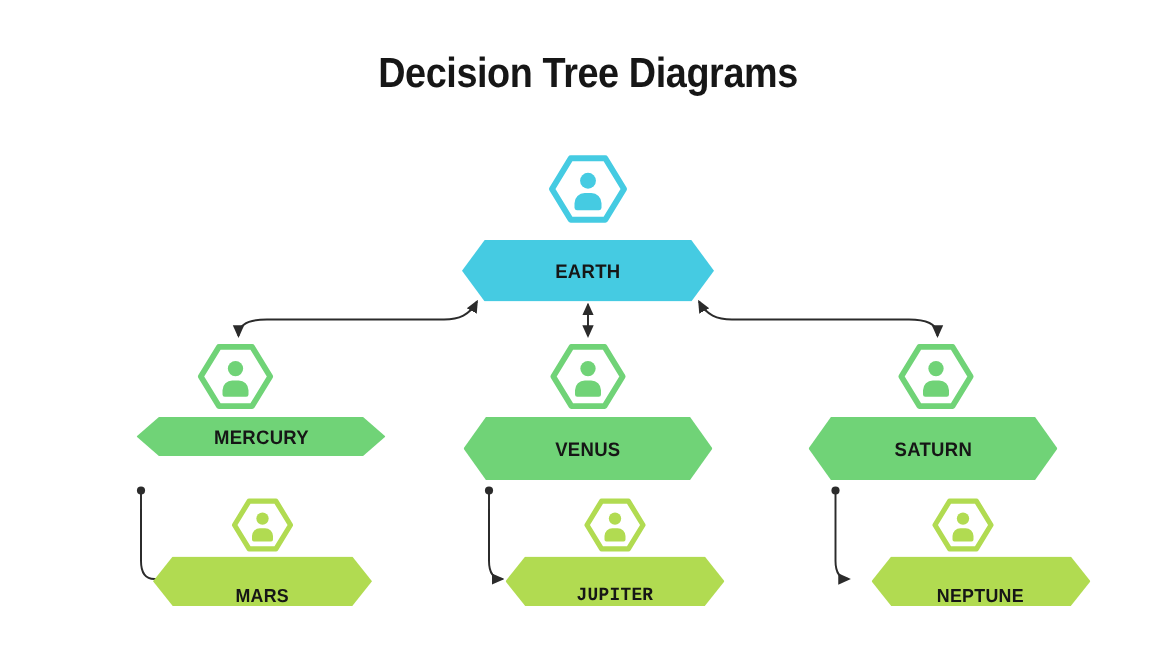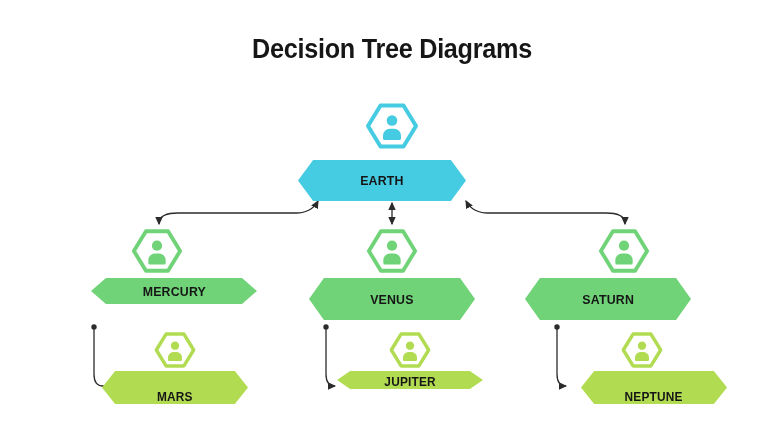--- a/index.html
+++ b/index.html
@@ -56,21 +56,21 @@
       <path d="M326 327 L326 374 Q326 386 335 386" marker-start="url(#dot)" marker-end="url(#arr)"></path>
       <path d="M557 327 L557 374 Q557 386 566 386" marker-start="url(#dot)" marker-end="url(#arr)"></path>
     </g>
   </svg>
 
   <svg class="hexicon c-cyan" style="left:365px;top:102px;" width="54" height="48" viewBox="0 0 54 48">
     <polygon points="3,24 15.5,3.5 38.5,3.5 51,24 38.5,44.5 15.5,44.5" fill="none" stroke="currentColor" stroke-width="4" stroke-linejoin="round"></polygon>
     <circle cx="27" cy="18.5" r="5.3" fill="currentColor"></circle>
     <path d="M18 36.5 v-3 a6.8 6.8 0 0 1 6.8 -6.8 h4.4 a6.8 6.8 0 0 1 6.8 6.8 v3 a1.6 1.6 0 0 1 -1.6 1.6 h-14.8 a1.6 1.6 0 0 1 -1.6 -1.6 z" fill="currentColor"></path>
   </svg>
-  <div class="banner bg-cyan" style="left:298px;top:160px;width:168px;height:41px;">
+  <div class="banner bg-cyan" style="left:308px;top:160px;width:168px;height:41px;">
     <span class="blabel">EARTH</span>
   </div>
 
   <svg class="hexicon c-green" style="left:131px;top:227px;" width="52" height="48" viewBox="0 0 54 48">
     <polygon points="3,24 15.5,3.5 38.5,3.5 51,24 38.5,44.5 15.5,44.5" fill="none" stroke="currentColor" stroke-width="4" stroke-linejoin="round"></polygon>
     <circle cx="27" cy="18.5" r="5.3" fill="currentColor"></circle>
     <path d="M18 36.5 v-3 a6.8 6.8 0 0 1 6.8 -6.8 h4.4 a6.8 6.8 0 0 1 6.8 6.8 v3 a1.6 1.6 0 0 1 -1.6 1.6 h-14.8 a1.6 1.6 0 0 1 -1.6 -1.6 z" fill="currentColor"></path>
   </svg>
   <div class="banner bg-green" style="left:91px;top:278px;width:166px;height:26px;">
     <span class="blabel">MERCURY</span>
@@ -83,39 +83,39 @@
   </svg>
   <div class="banner bg-green" style="left:309px;top:278px;width:166px;height:42px;">
     <span class="blabel">VENUS</span>
   </div>
 
   <svg class="hexicon c-green" style="left:598px;top:227px;" width="52" height="48" viewBox="0 0 54 48">
     <polygon points="3,24 15.5,3.5 38.5,3.5 51,24 38.5,44.5 15.5,44.5" fill="none" stroke="currentColor" stroke-width="4" stroke-linejoin="round"></polygon>
     <circle cx="27" cy="18.5" r="5.3" fill="currentColor"></circle>
     <path d="M18 36.5 v-3 a6.8 6.8 0 0 1 6.8 -6.8 h4.4 a6.8 6.8 0 0 1 6.8 6.8 v3 a1.6 1.6 0 0 1 -1.6 1.6 h-14.8 a1.6 1.6 0 0 1 -1.6 -1.6 z" fill="currentColor"></path>
   </svg>
-  <div class="banner bg-green" style="left:525px;top:278px;width:166px;height:42px;">
+  <div class="banner bg-green" style="left:539px;top:278px;width:166px;height:42px;">
     <span class="blabel">SATURN</span>
   </div>
 
   <svg class="hexicon c-lime" style="left:154px;top:331px;" width="42" height="38" viewBox="0 0 54 48">
     <polygon points="3,24 15.5,3.5 38.5,3.5 51,24 38.5,44.5 15.5,44.5" fill="none" stroke="currentColor" stroke-width="4.4" stroke-linejoin="round"></polygon>
     <circle cx="27" cy="18.5" r="5.3" fill="currentColor"></circle>
     <path d="M18 36.5 v-3 a6.8 6.8 0 0 1 6.8 -6.8 h4.4 a6.8 6.8 0 0 1 6.8 6.8 v3 a1.6 1.6 0 0 1 -1.6 1.6 h-14.8 a1.6 1.6 0 0 1 -1.6 -1.6 z" fill="currentColor"></path>
   </svg>
   <div class="banner small bg-lime" style="left:102px;top:371px;width:146px;height:33px;">
     <span class="blabel">MARS</span>
   </div>
 
   <svg class="hexicon c-lime" style="left:389px;top:331px;" width="42" height="38" viewBox="0 0 54 48">
     <polygon points="3,24 15.5,3.5 38.5,3.5 51,24 38.5,44.5 15.5,44.5" fill="none" stroke="currentColor" stroke-width="4.4" stroke-linejoin="round"></polygon>
     <circle cx="27" cy="18.5" r="5.3" fill="currentColor"></circle>
     <path d="M18 36.5 v-3 a6.8 6.8 0 0 1 6.8 -6.8 h4.4 a6.8 6.8 0 0 1 6.8 6.8 v3 a1.6 1.6 0 0 1 -1.6 1.6 h-14.8 a1.6 1.6 0 0 1 -1.6 -1.6 z" fill="currentColor"></path>
   </svg>
-  <div class="banner small bg-lime" style="left:337px;top:371px;width:146px;height:18px;">
+  <div class="banner small bg-lime" style="left:337px;top:371px;width:146px;height:33px;font-family:Liberation Mono, monospace;">
     <span class="blabel">JUPITER</span>
   </div>
 
   <svg class="hexicon c-lime" style="left:621px;top:331px;" width="42" height="38" viewBox="0 0 54 48">
     <polygon points="3,24 15.5,3.5 38.5,3.5 51,24 38.5,44.5 15.5,44.5" fill="none" stroke="currentColor" stroke-width="4.4" stroke-linejoin="round"></polygon>
     <circle cx="27" cy="18.5" r="5.3" fill="currentColor"></circle>
     <path d="M18 36.5 v-3 a6.8 6.8 0 0 1 6.8 -6.8 h4.4 a6.8 6.8 0 0 1 6.8 6.8 v3 a1.6 1.6 0 0 1 -1.6 1.6 h-14.8 a1.6 1.6 0 0 1 -1.6 -1.6 z" fill="currentColor"></path>
   </svg>
   <div class="banner small bg-lime" style="left:581px;top:371px;width:146px;height:33px;">
     <span class="blabel">NEPTUNE</span>

